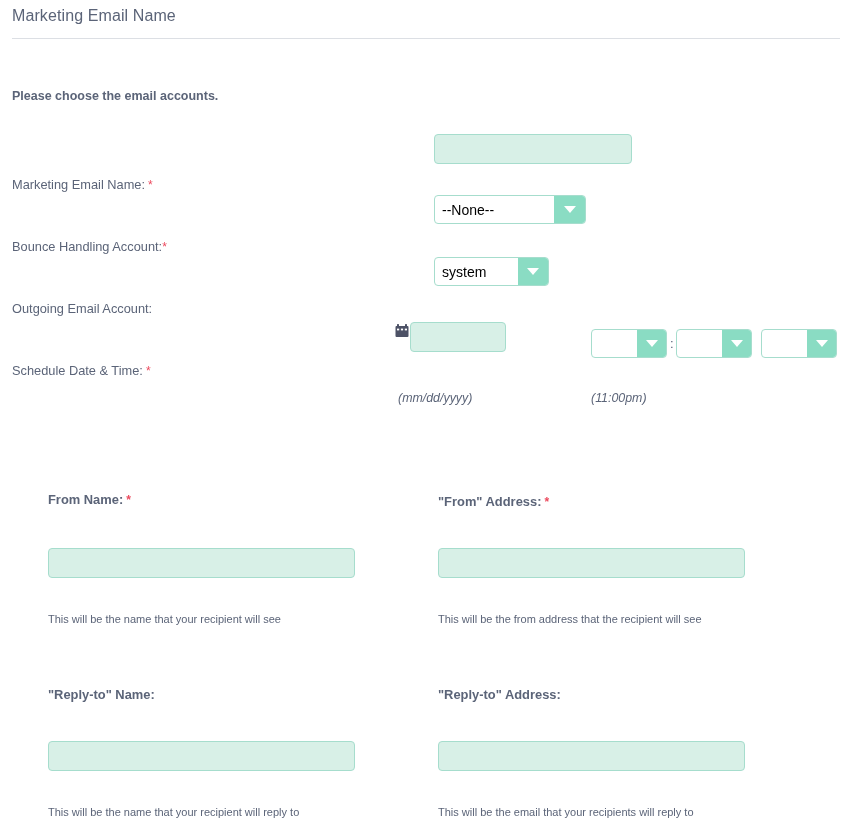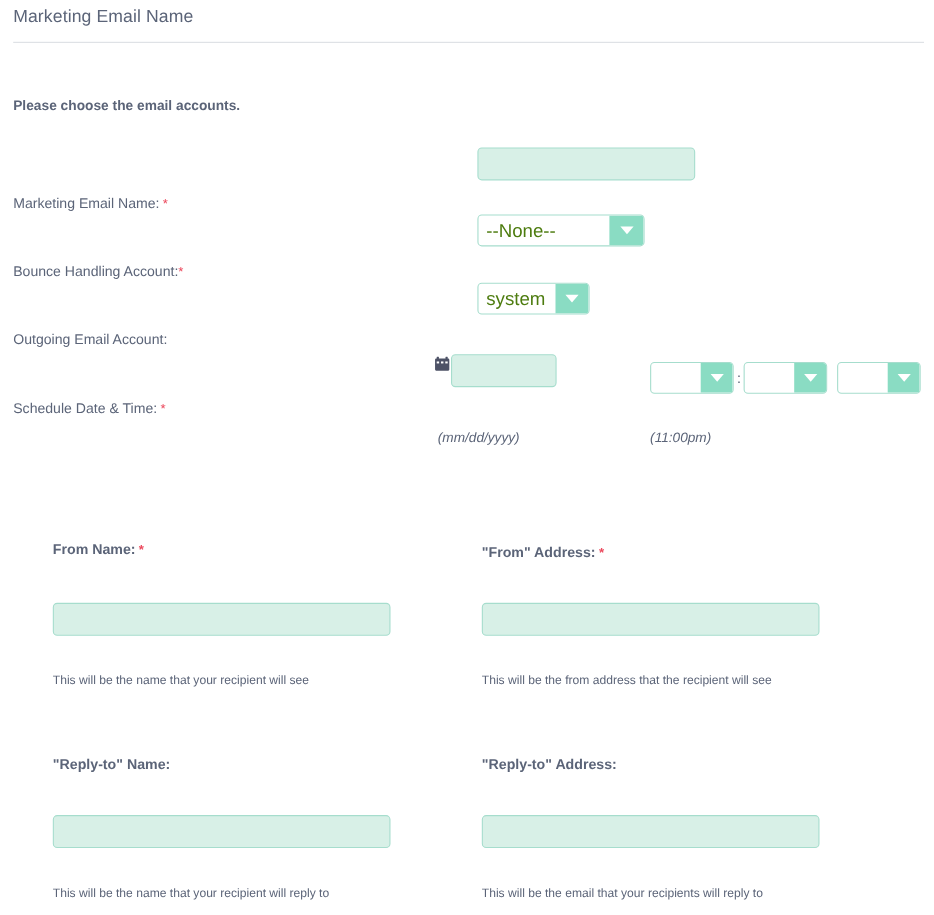--- a/index.html
+++ b/index.html
@@ -84,22 +84,22 @@
     display: flex;
     align-items: stretch;
     overflow: hidden;
     cursor: pointer;
   }
   .sel-value {
     flex: 1 1 auto;
     display: flex;
     align-items: center;
     padding-left: 7px;
-    font-size: 17px;
-    color: #4d7c0f;
+    font-size: 14px;
+    color: #000000;
     white-space: nowrap;
     overflow: hidden;
   }
   .sel-arrow {
     flex: 0 0 auto;
     background: #8adcc3;
     display: flex;
     align-items: center;
     justify-content: center;
   }
@@ -166,21 +166,21 @@
 <div class="sel" style="left:434px; top:195px; width:152px; height:29px;">
   <div class="sel-value">--None--</div>
   <div class="sel-arrow" style="width:31px;">
       <span class="tri"></span>
     </div>
 </div>
 
 <div class="flabel" style="top:265px;">
   <span>Outgoing Email Account:</span><span class="req spaced"></span>
 </div>
-<div class="sel" style="left:434px; top:257px; width:102px; height:29px;">
+<div class="sel" style="left:434px; top:257px; width:115px; height:29px;">
   <div class="sel-value">system</div>
   <div class="sel-arrow" style="width:30px;">
       <span class="tri"></span>
     </div>
 </div>
 
 <div class="flabel" style="top:327px;">
   <span>Schedule Date &amp; Time:</span><span class="req spaced">*</span>
 </div>
 

